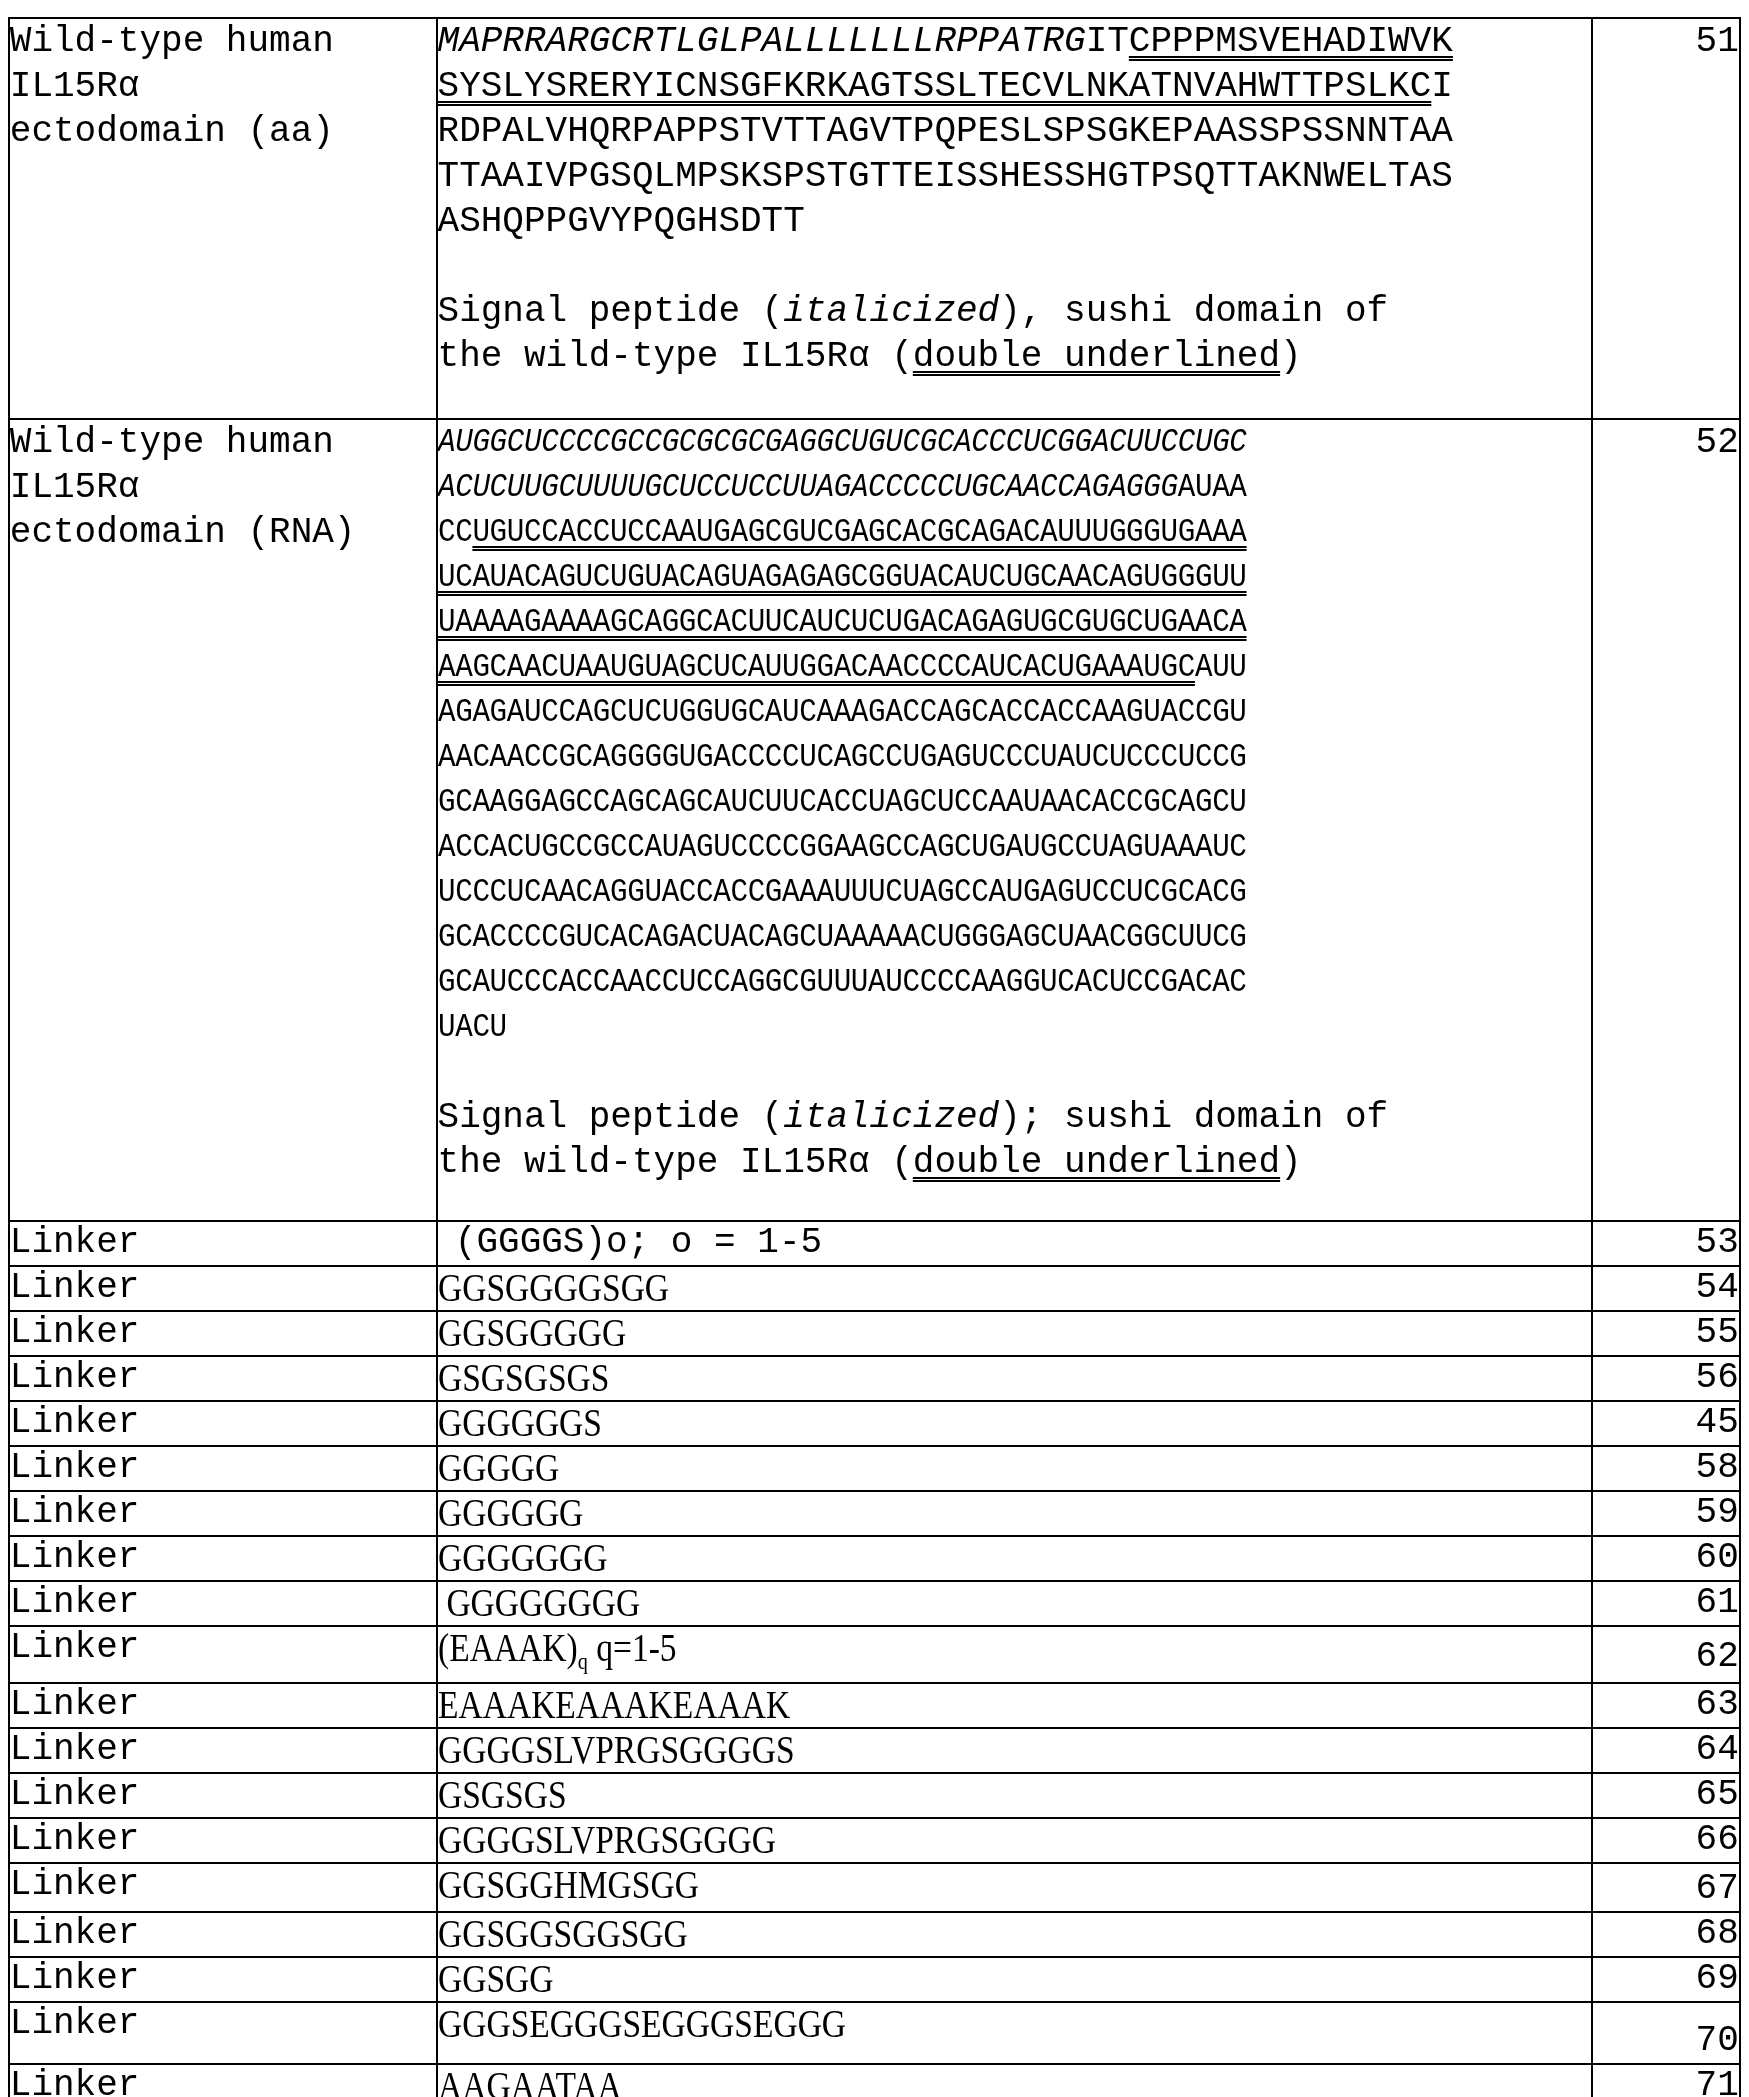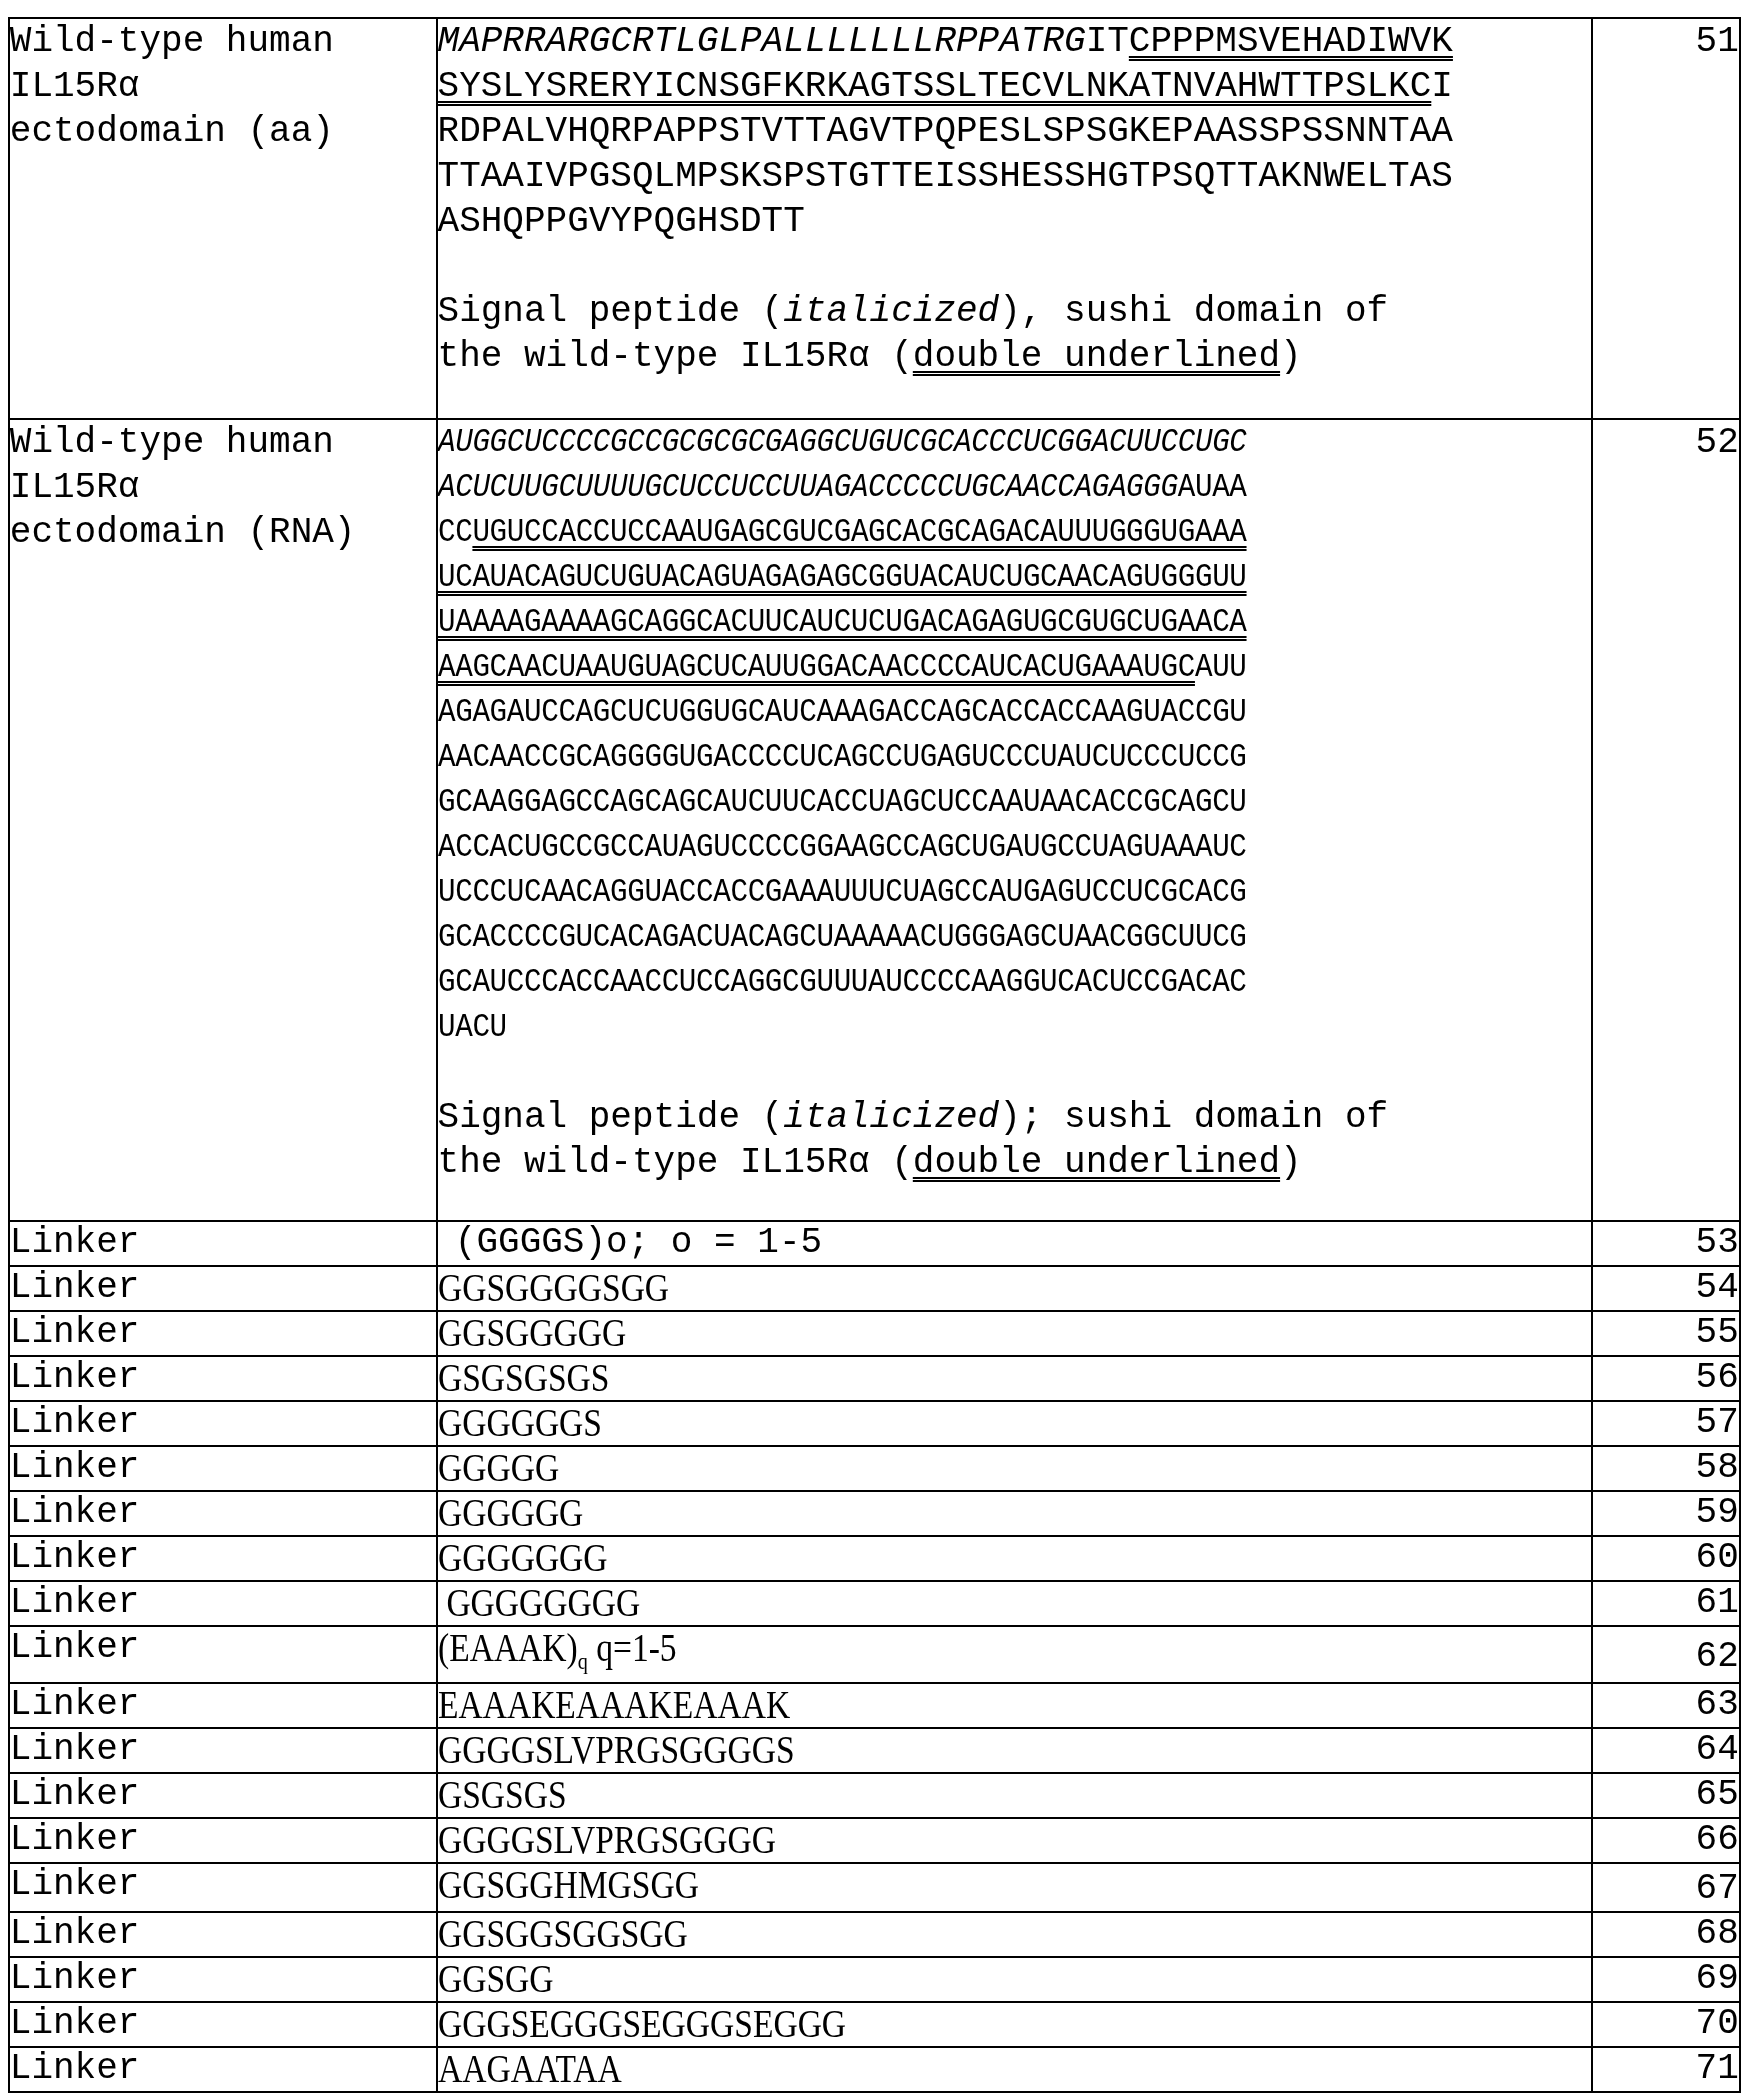--- a/index.html
+++ b/index.html
@@ -105,21 +105,21 @@
         <td class="mono seqid" style="padding-top: 0px; line-height: 41px;">55</td>
       </tr>
       <tr class="lrow">
         <td class="mono label" style="padding-top: 0px;">Linker</td>
         <td class="lseq"><span class="inner">GSGSGSGS</span></td>
         <td class="mono seqid" style="padding-top: 0px; line-height: 41px;">56</td>
       </tr>
       <tr class="lrow">
         <td class="mono label" style="padding-top: 0px;">Linker</td>
         <td class="lseq"><span class="inner">GGGGGGS</span></td>
-        <td class="mono seqid" style="padding-top: 0px; line-height: 41px;">57</td>
+        <td class="mono seqid" style="padding-top: 0px; line-height: 41px;">45</td>
       </tr>
       <tr class="lrow">
         <td class="mono label" style="padding-top: 0px;">Linker</td>
         <td class="lseq"><span class="inner">GGGGG</span></td>
         <td class="mono seqid" style="padding-top: 0px; line-height: 41px;">58</td>
       </tr>
       <tr class="lrow">
         <td class="mono label" style="padding-top: 0px;">Linker</td>
         <td class="lseq"><span class="inner">GGGGGG</span></td>
         <td class="mono seqid" style="padding-top: 0px; line-height: 41px;">59</td>
@@ -170,21 +170,21 @@
         <td class="mono seqid" style="padding-top: 0px; line-height: 41px;">68</td>
       </tr>
       <tr class="lrow">
         <td class="mono label" style="padding-top: 0px;">Linker</td>
         <td class="lseq"><span class="inner">GGSGG</span></td>
         <td class="mono seqid" style="padding-top: 0px; line-height: 41px;">69</td>
       </tr>
       <tr class="lrow">
         <td class="mono label" style="padding-top: 0px;">Linker</td>
         <td class="lseq"><span class="inner">GGGSEGGGSEGGGSEGGG</span></td>
-        <td class="mono seqid" style="padding-top: 0px; line-height: 41px;">70</td>
+        <td class="mono seqid" style="padding-top: 17px; line-height: 41px;">70</td>
       </tr>
       <tr class="lrow">
         <td class="mono label" style="padding-top: 0px;">Linker</td>
         <td class="lseq"><span class="inner">AAGAATAA</span></td>
         <td class="mono seqid" style="padding-top: 0px; line-height: 41px;">71</td>
       </tr>
     </tbody>
 </table>
 
 

